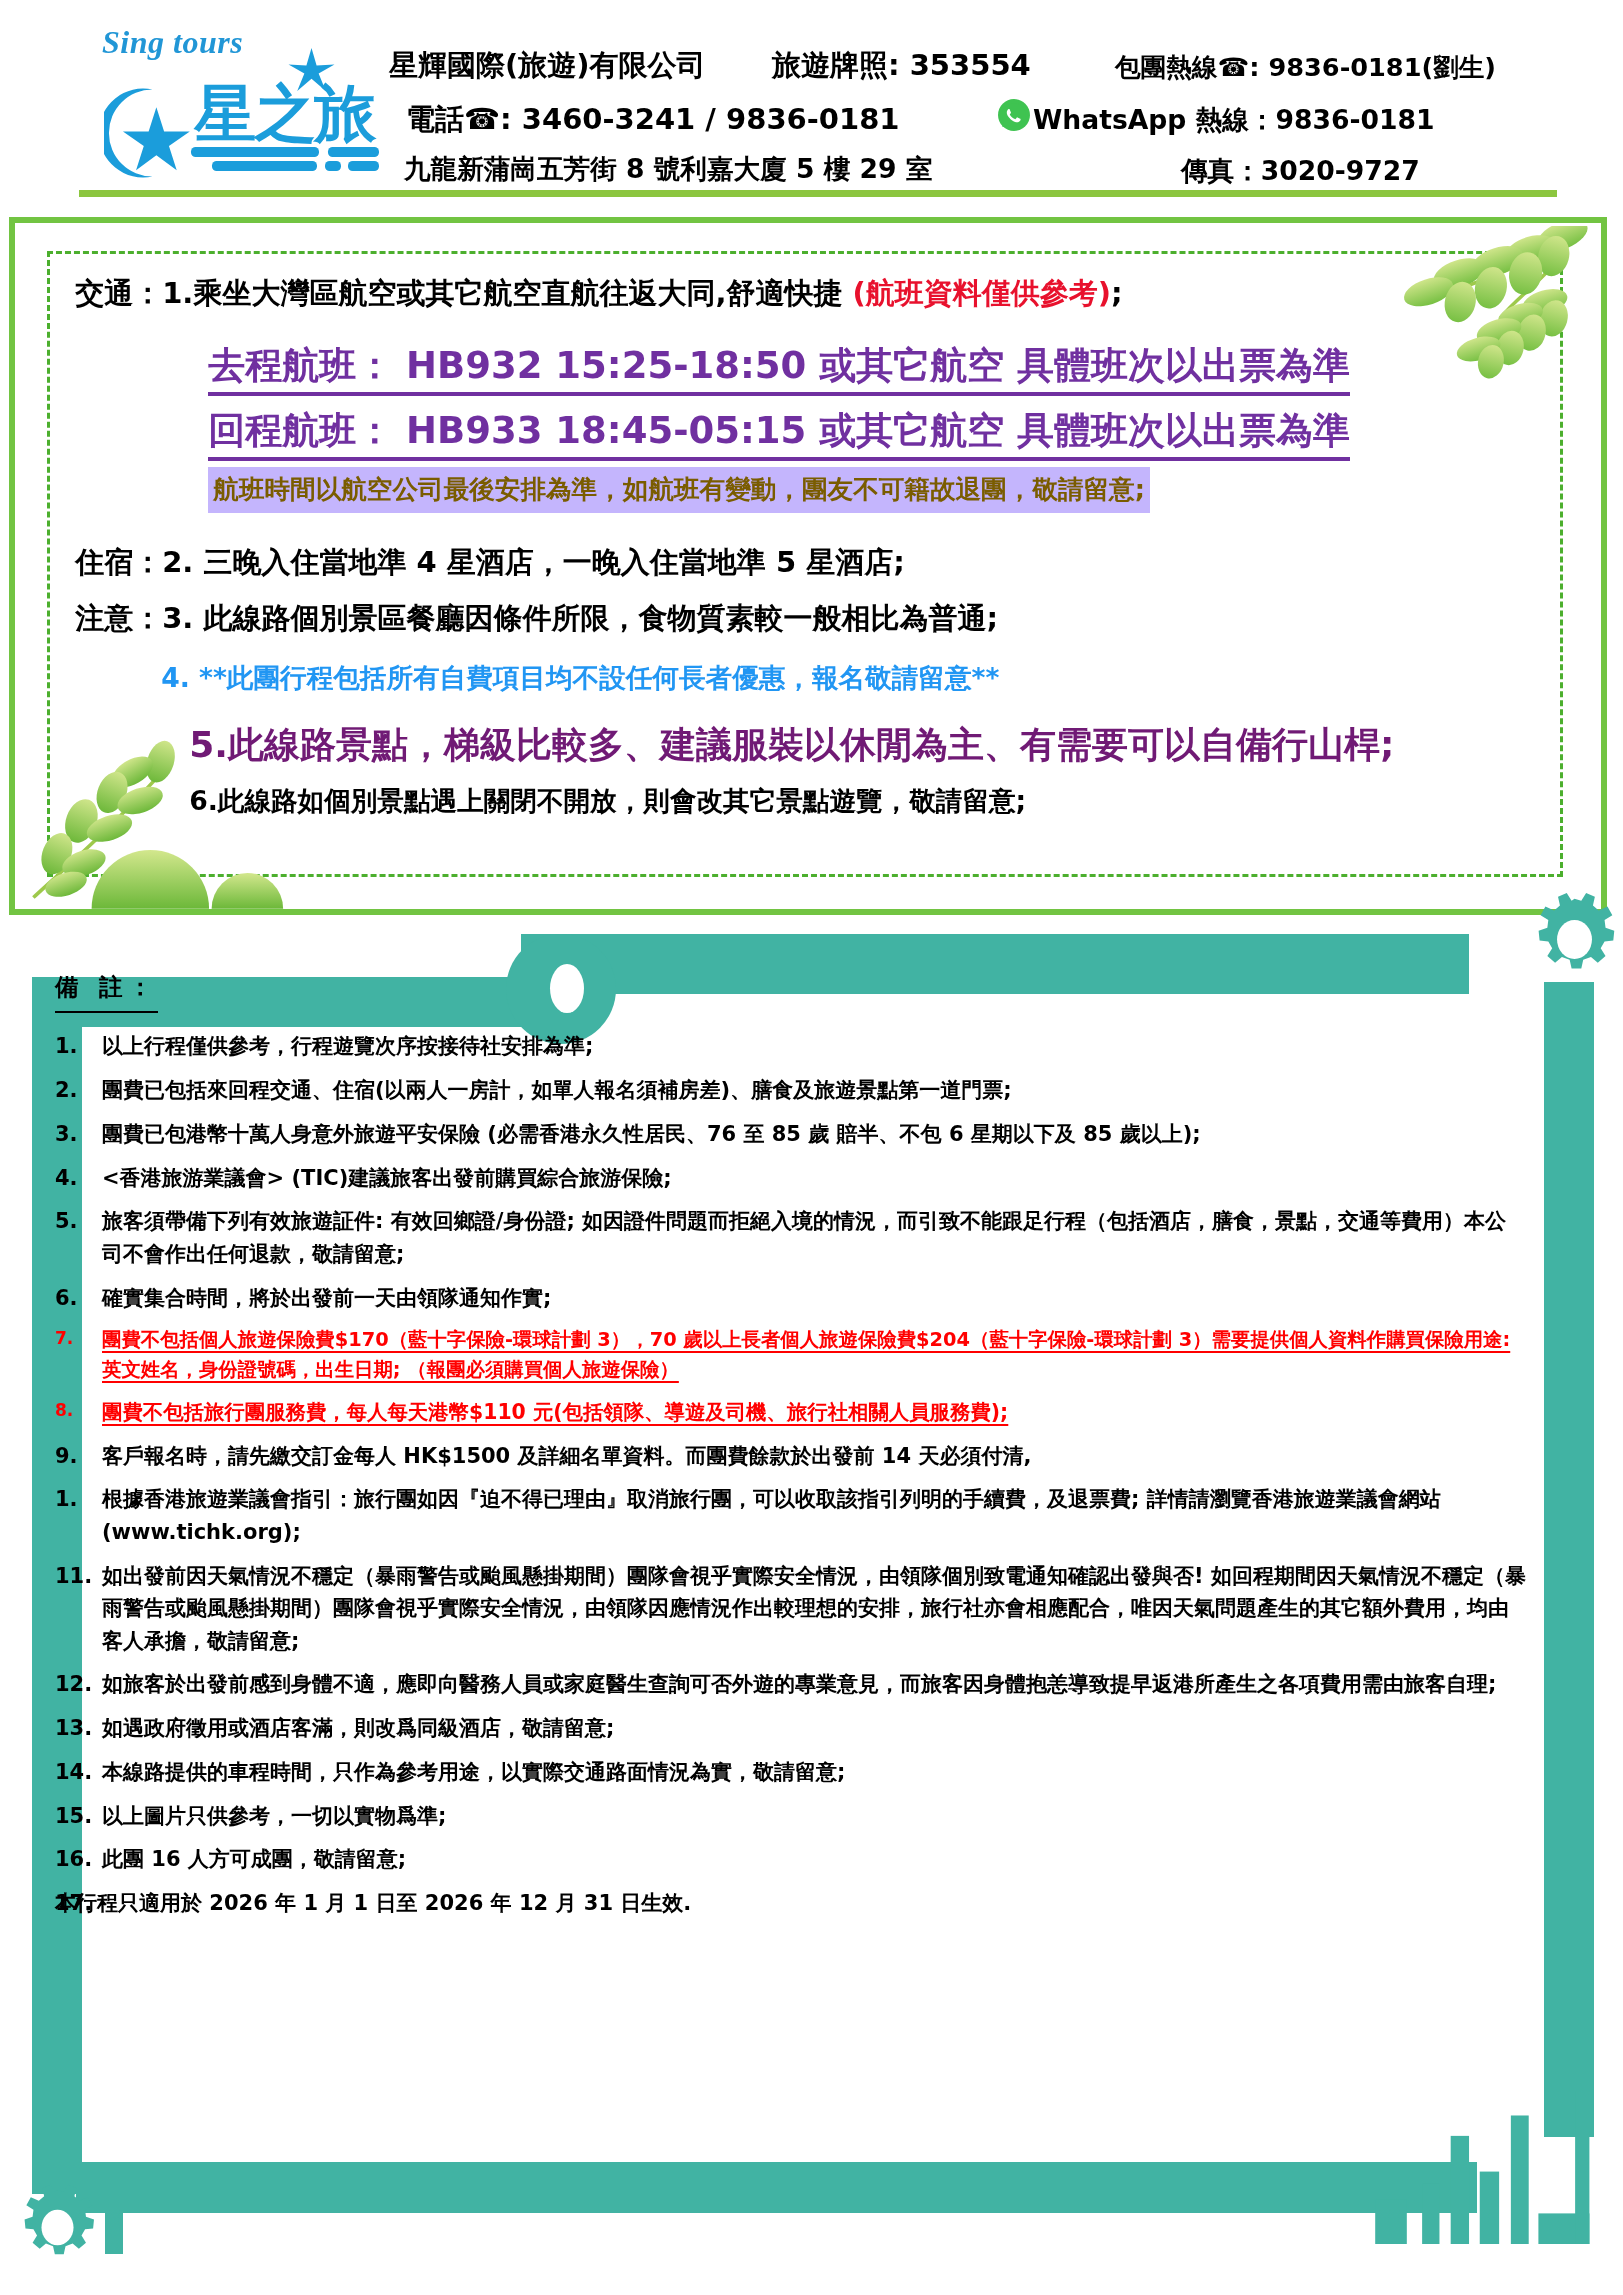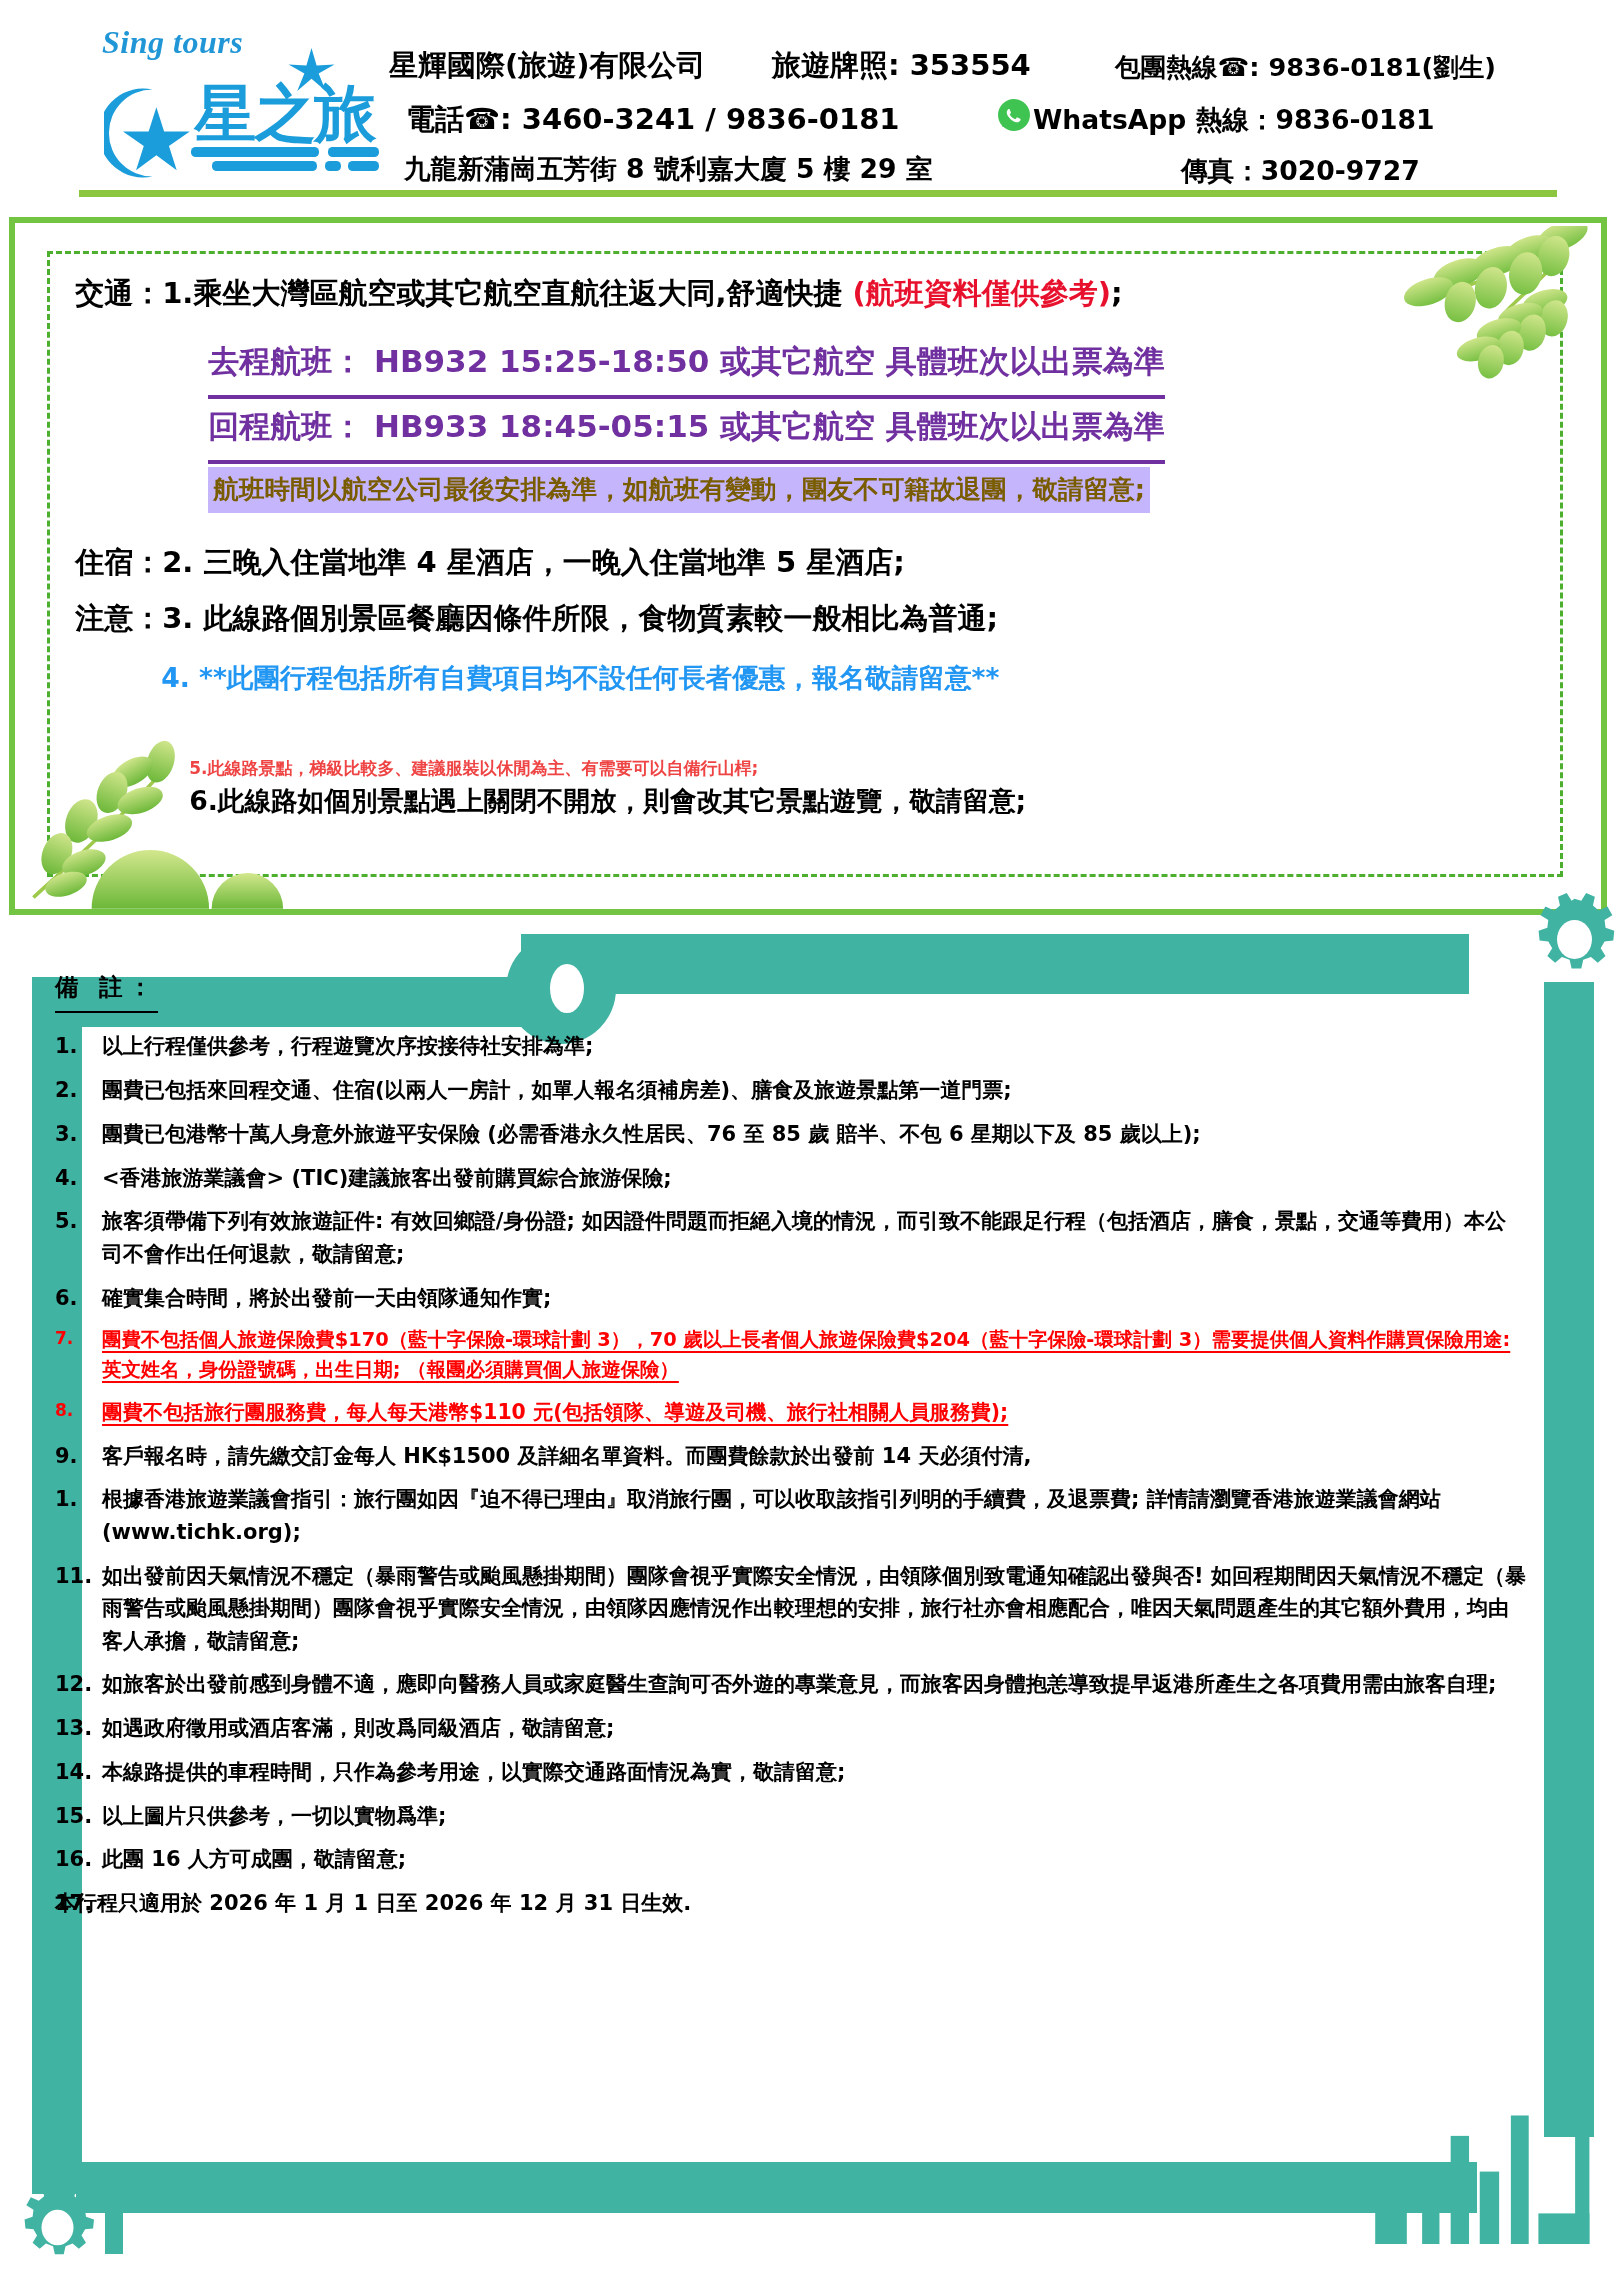--- a/index.html
+++ b/index.html
@@ -110,44 +110,44 @@
     position: absolute;
     white-space: nowrap;
     font-weight: bold;
     font-family: "DejaVu Sans", "Liberation Sans", sans-serif;
   }
   #gb1 { left: 60px; top: 51px; font-size: 29px; color:#000; }
   #gb1 .red { color: #e8112d; }
   .flightline {
     position: absolute;
     color: #7030a0;
-    font-size: 31px;
+    font-size: 37px;
     font-weight: bold;
     border-bottom: 4.6px solid #7030a0;
-    padding-bottom: 12px;
+    padding-bottom: 1px;
     white-space: nowrap;
     font-family: "DejaVu Sans", "Liberation Sans", sans-serif;
   }
   #gb-out { left: 193px; top: 118px; }
   #gb-ret { left: 193px; top: 183px; }
   #gb-hl {
     position: absolute;
     left: 193px; top: 244px;
     background: #c4b5fd;
     color: #7a5c00;
     font-size: 25.6px;
     font-weight: bold;
     padding: 5.1px 5.1px 6.1px 5.1px;
     white-space: nowrap;
     font-family: "DejaVu Sans", "Liberation Sans", sans-serif;
   }
   #gb2 { left: 60px; top: 320px; font-size: 29px; color:#000; }
   #gb3 { left: 60px; top: 376px; font-size: 29px; color:#000; }
   #gb4 { left: 146px; top: 437px; font-size: 26.6px; color: #2196f3; }
-  #gb5 { left: 174px; top: 498px; font-size: 17px; color: #ef4444; margin-top: 36px; }
+  #gb5 { left: 174px; top: 498px; font-size: 36px; color: #701a75; }
   #gb6 { left: 174px; top: 560px; font-size: 26.6px; color: #000; }
 
   
   #notesframe { position: absolute; left: 0px; top: 915px; width: 1623px; height: 1380px; }
   .teal { background: #41b3a3; position: absolute; }
   #tf-top-h   { left: 521px; top: 19.4px;  width: 948px; height: 60px; }
   #tf-left-v  { left: 32px;   top: 62px; width: 50px;   height: 1217px; }
   #tf-key-arm { left: 32px;   top: 62px; width: 511px; height: 50px; }
   #tf-key-head{ left: 506px;  top: 19.4px;  width: 110px;  height: 110px; border-radius: 50%; }
   #tf-key-hole{ left: 550px; top: 49px;  width: 34px;   height: 49px;  border-radius: 50%; background:#fff; }

